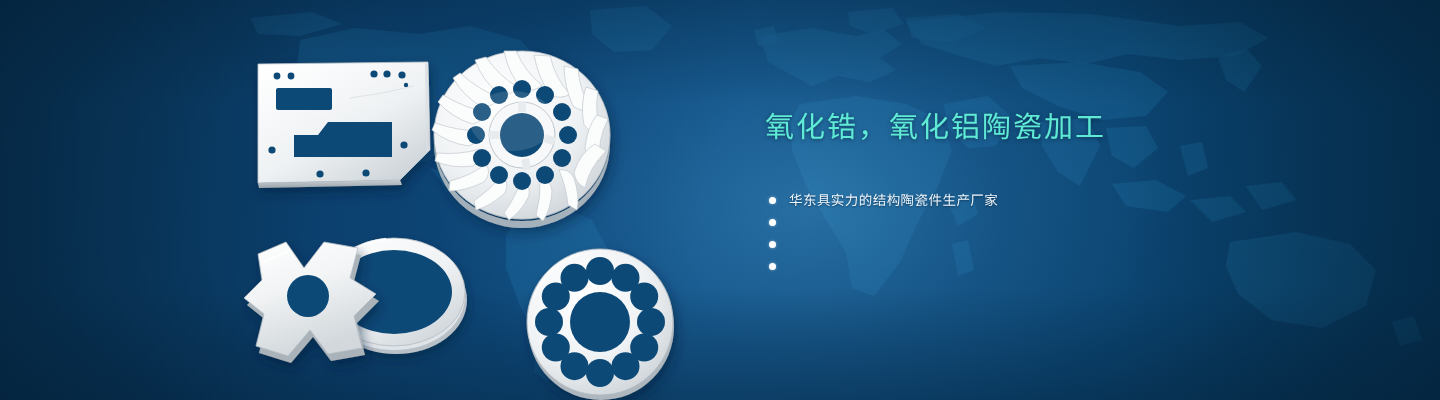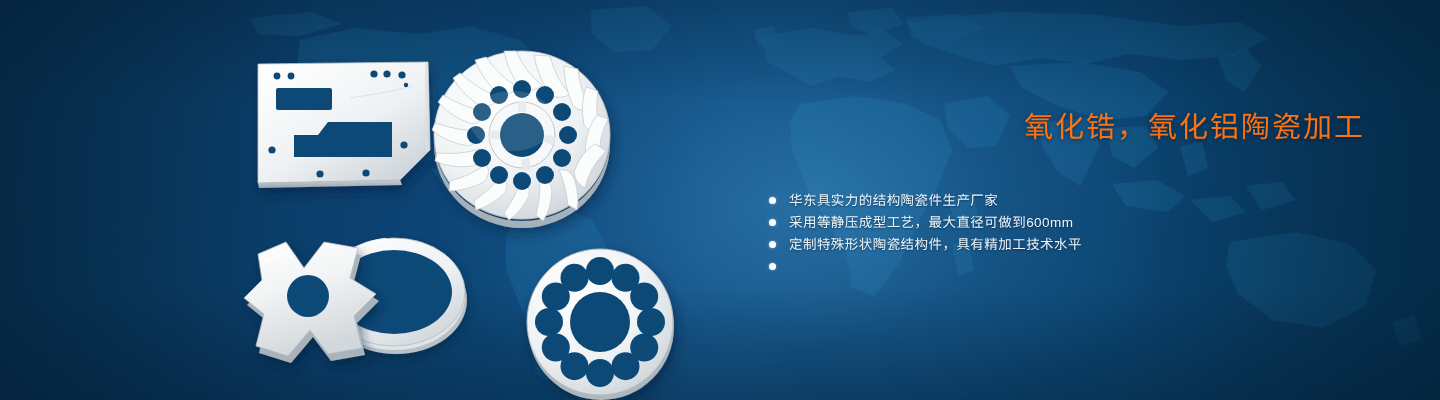--- a/index.html
+++ b/index.html
@@ -51,26 +51,25 @@
   
   .copy{
     position:absolute;
     left:765px;top:110px;
     width:600px;
   }
   .headline{
     font-size:29px;
     line-height:1.24;
     letter-spacing:2px;
-    color:#f97316;
+    color:#5eead4;
     font-weight:400;
     margin:0;
     text-shadow:0 1px 4px rgba(0,20,40,.55);
     white-space:nowrap;
-    text-align:right;
   }
   .bullets{
     list-style:none;
     margin:44px 0 0 4px;
     padding:0;
   }
   .bullet{
     display:flex;
     align-items:center;
     height:22px;
@@ -311,25 +310,23 @@
   <div class="copy">
     <h1 class="headline">氧化锆，氧化铝陶瓷加工</h1>
 
     <ul class="bullets">
       <li class="bullet">
         <span class="dot"></span>
         <span class="btext">华东具实力的结构陶瓷件生产厂家</span>
       </li>
       <li class="bullet">
         <span class="dot"></span>
-        <span class="btext">采用等静压成型工艺，最大直径可做到600mm</span>
       </li>
       <li class="bullet">
         <span class="dot"></span>
-        <span class="btext">定制特殊形状陶瓷结构件，具有精加工技术水平</span>
       </li>
       <li class="bullet">
         <span class="dot"></span>
       </li>
     </ul>
   </div>
 
 </div>
 
 </body></html>

